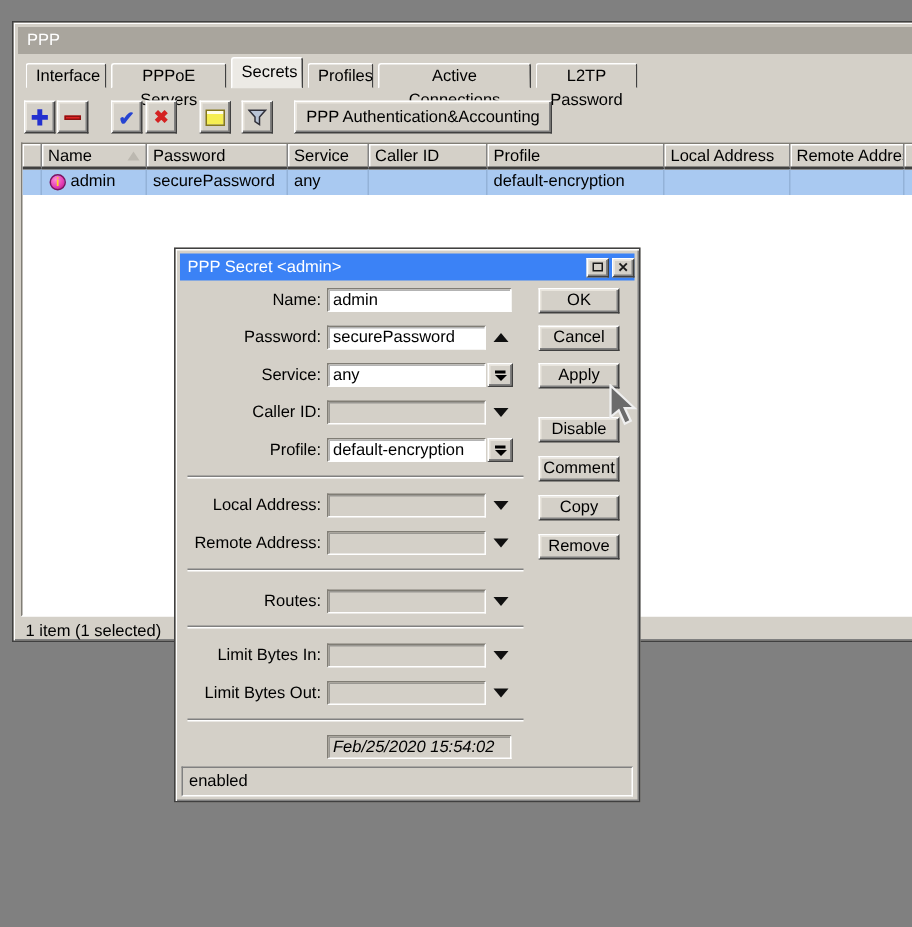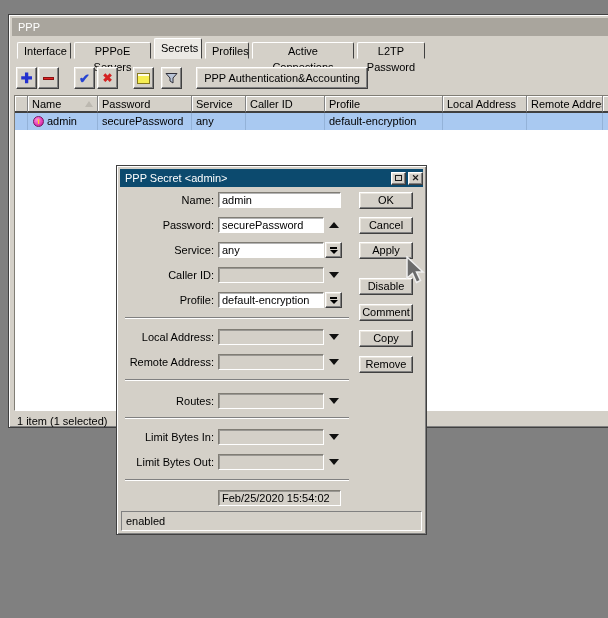--- a/index.html
+++ b/index.html
@@ -73,21 +73,21 @@
   }
   .w-status { position:absolute; left:8px; top:399px; height:14px; line-height:14px; }
   
   .dialog {
     position:absolute; left:116px; top:165px; width:311px; height:370px;
     background:#d4d0c8; border:1px solid #404040;
     box-shadow: inset 1px 1px 0 #ffffff, inset -1px -1px 0 #808080;
   }
   .dlg-titlebar {
     position:absolute; left:3px; top:3px; right:3px; height:18px;
-    background:#0c4a6e; color:#ffffff; line-height:18px; padding-left:5px;
+    background:#3b82f6; color:#ffffff; line-height:18px; padding-left:5px;
     display:flex; align-items:center;
   }
   .dlg-title { flex:1; }
   .tb-btn { width:15px; height:13px; margin-left:2px; display:flex; align-items:center; justify-content:center; padding:0; }
   .glyph-box { width:7px; height:6px; border:1px solid #1a1a1a; }
   .glyph-x { font-size:9px; font-weight:bold; line-height:1; color:#1a1a1a; }
   .dlabel { position:absolute; left:2px; width:95px; text-align:right; line-height:16px; }
   .dinput {
     position:absolute; left:101px; height:16px; background:#ffffff;
     border:1px solid; border-color:#807d75 #ffffff #ffffff #807d75;
@@ -269,21 +269,21 @@
       </span>
 
     <label class="dlabel" style="top:288px">Limit Bytes Out:</label>
     <input class="dinput narrow gray" style="top: 288px;">
     <span class="arrzone" style="top:288px">
         <span class="tri-down"></span>
       </span>
 
     <div class="dsep" style="top:313px"></div>
 
-    <input class="dinput wide gray" style="top: 324px;" readonly="" value="Feb/25/2020 15:54:02">
+    <input class="dinput wide gray" style="top: 324px; font-style: italic;" readonly="" value="Feb/25/2020 15:54:02">
 
     <button class="dbtn raised" style="top:26px">OK</button>
     <button class="dbtn raised" style="top:51px">Cancel</button>
     <button class="dbtn raised" style="top:76px">Apply</button>
     <button class="dbtn raised" style="top:112px">Disable</button>
     <button class="dbtn raised" style="top:138px">Comment</button>
     <button class="dbtn raised" style="top:164px">Copy</button>
     <button class="dbtn raised" style="top:190px">Remove</button>
 
     <div class="dlg-status">

